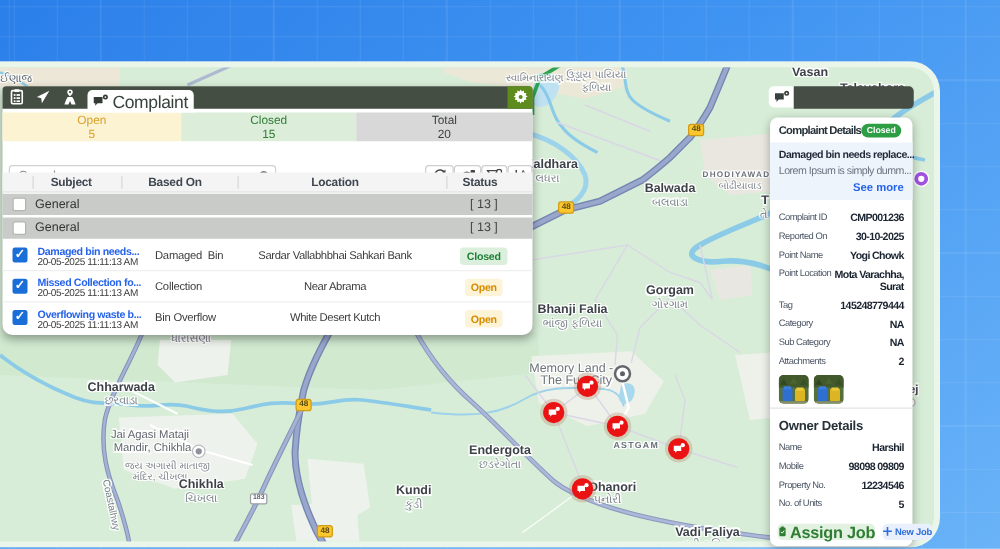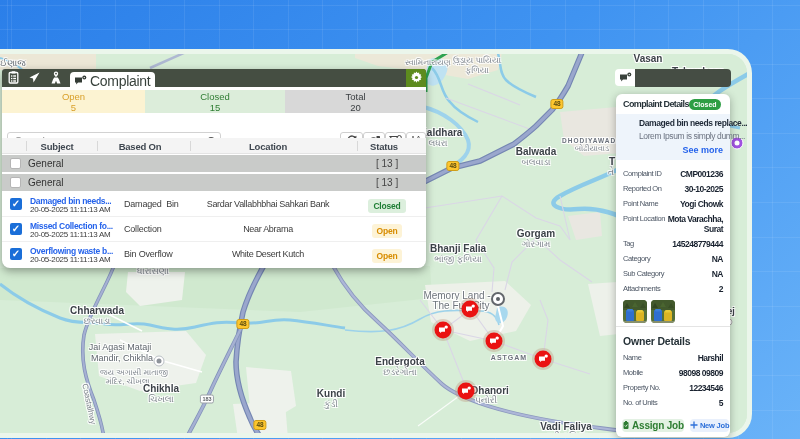--- a/index.html
+++ b/index.html
@@ -47,32 +47,32 @@
 .stc{position:absolute;left:357px;width:56px;text-align:center}
 .bdg{display:inline-block;font-size:8.5px;font-weight:bold;padding:2px 5px;border-radius:3px;letter-spacing:-0.2px}
 .bdgc{background:#dcefdd;color:#1e7e34}
 .bdgo{background:#fdf3d6;color:#d78c00}
 .rbtn{position:absolute;left:615px;top:69px;width:20px;height:17px;background:#fff;border-radius:4px 0 0 4px;display:flex;align-items:center;justify-content:center;z-index:10}
 .rbar{position:absolute;left:635px;top:68.5px;width:96px;height:18px;background:#454d44;border-radius:0 4px 4px 0;z-index:10}
 .rp{position:absolute;left:616px;top:93.5px;width:114px;height:343px;background:#fff;border-radius:6px;box-shadow:0 2px 8px rgba(0,0,0,.3);z-index:10;font-size:9px}
 .rph{display:flex;align-items:center;padding:5px 24px 4px 7px}
 .rpht{font-size:9px;font-weight:bold;color:#263238;letter-spacing:-0.6px;white-space:nowrap}
 .cbadge{background:#2e9e44;color:#fff;font-size:7px;font-weight:bold;padding:2px 4.5px;border-radius:8px;flex:none}
-.rpblue{background:#eef4fb;padding:4px 7px 5px 23px}
+.rpblue{background:#eef4fb;padding:4px 7px 5px 7px}
 .rpb1{font-size:8.5px;font-weight:bold;color:#1f2937;white-space:nowrap;letter-spacing:-0.4px}
 .rpb2{font-size:8.5px;color:#6b7280;margin-top:3px;white-space:nowrap;letter-spacing:-0.4px}
 .seemore{text-align:right;font-size:9px;font-weight:bold;color:#2563eb;margin-top:4px}
 .kv{position:relative;display:block;text-align:right;padding:0 7px;margin-top:5px;line-height:10px}
 .kvl{position:absolute;left:7px;top:0;color:#4b5563;letter-spacing:-0.4px;font-size:7.5px;white-space:nowrap}
 .kvv{font-weight:bold;color:#1a2330;letter-spacing:-0.5px;font-size:8.5px}
 .thumbs{display:flex;gap:4px;padding:6px 7px 3px 7px;border-bottom:1px solid #e4e4e4}
 .thumbs svg{border-radius:4px}
 .rph2{font-size:10.5px;font-weight:bold;color:#263238;padding:8px 7px 1px 7px;letter-spacing:-0.2px}
 .rbtns{position:absolute;left:0;bottom:5px;width:100%;display:flex;gap:6px;padding:0 6px}
-.btng{flex:1;height:13px;background:#e3f1e3;border-radius:4px;color:#2e7d32;font-size:10px;font-weight:bold;display:flex;align-items:center;justify-content:center;gap:2px;white-space:nowrap;letter-spacing:-0.2px}
+.btng{flex:1;height:13px;background:#e3f1e3;border-radius:4px;color:#2e7d32;font-size:13px;font-weight:bold;display:flex;align-items:center;justify-content:center;gap:2px;white-space:nowrap;letter-spacing:-0.2px}
 .btnb{flex:1;height:13px;background:#e9f0fc;border-radius:4px;color:#2d6fd9;font-size:7.5px;font-weight:bold;display:flex;align-items:center;justify-content:center;gap:2px;white-space:nowrap;letter-spacing:-0.2px}
 </style></head>
 <body>
 <div class="grid"></div>
 <div class="map">
     <div class="mapc">
 <svg class="base" width="800" height="439" viewBox="0 0 800 439" fill="none">
 <rect x="0" y="40" width="800" height="399" fill="#d7edd7"></rect>
 <path d="M0,40 L96,40 L96,70 L60,72 L0,70 Z" fill="#ece7d6"></path>
 <path d="M355,40 L505,40 L498,70 L468,79 L428,72 L378,66 L355,58 Z" fill="#ece8d8"></path>

